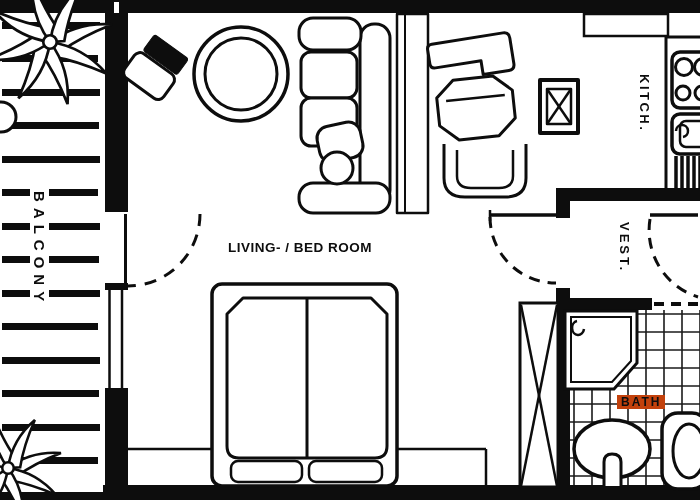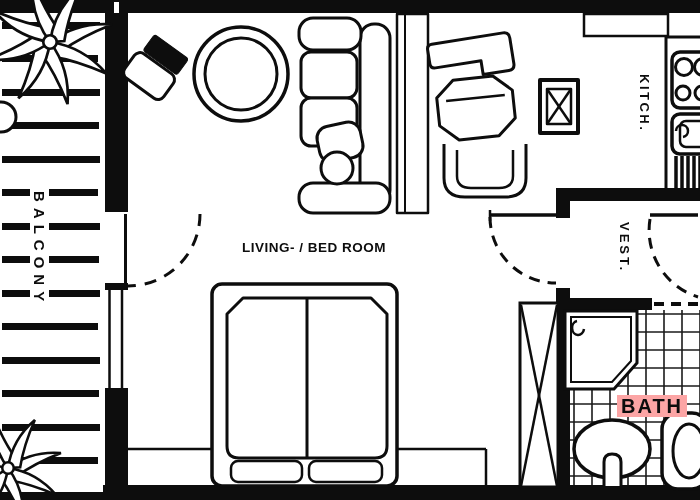--- a/index.html
+++ b/index.html
@@ -4,22 +4,22 @@
 <style>
   html,body{margin:0;padding:0;background:#fff;}
   .plan{position:relative;width:700px;height:500px;background:#ffffff;overflow:hidden;
         font-family:"Liberation Sans",sans-serif;}
   .plan svg{position:absolute;left:0;top:0;z-index:1;}
   .lbl{position:absolute;z-index:2;color:#0d0d0d;font-weight:bold;white-space:nowrap;line-height:1;}
   .vert{transform:rotate(90deg);transform-origin:0 0;}
   .lbl-balcony{left:49px;top:186px;font-size:15px;letter-spacing:6px;background:#fff;padding:2px 5px;}
   .lbl-kitchen{left:651px;top:74px;font-size:13px;letter-spacing:2.5px;}
   .lbl-vest{left:631px;top:222px;font-size:13px;letter-spacing:3px;}
-  .lbl-bath{left:617px;top:395px;font-size:20px;letter-spacing:2px;background:#fca5a5;padding:1px 4px;}
-  .lbl-living{left:242px;top:241px;font-size:13.5px;letter-spacing:0.5px;}
+  .lbl-bath{left:617px;top:395px;font-size:12px;letter-spacing:2px;background:#c2410c;padding:1px 4px;}
+  .lbl-living{left:228px;top:241px;font-size:13.5px;letter-spacing:0.5px;}
 </style>
 </head>
 <body>
 
 <div class="plan">
 
 <svg width="700" height="500" viewBox="0 0 700 500">
   <defs>
     <g id="palm">
       <path d="M0 0 Q20 -15 46 -13 Q23 -4 8 7 Z"></path>

